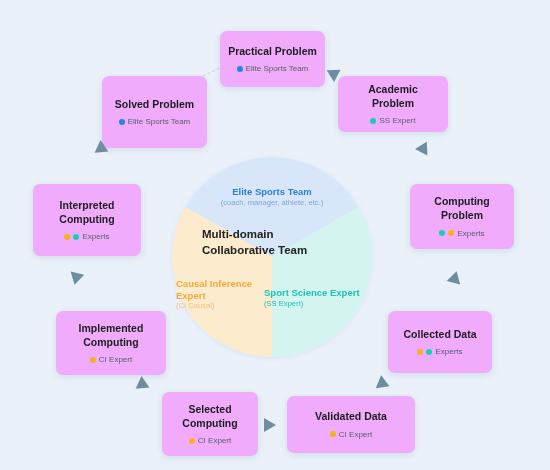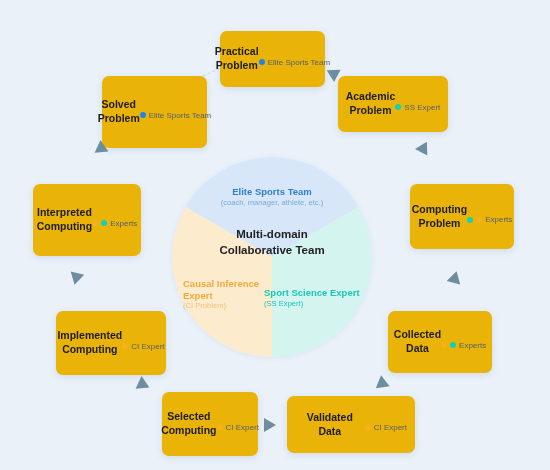--- a/index.html
+++ b/index.html
@@ -55,45 +55,45 @@
   #wl-elite .wl-sub { color: #7aa9d8; }
 
   #wl-ss {
     left: 264px; top: 287px; width: 108px;
     color: #19c7b4;
     text-align: left;
   }
   #wl-ss .wl-sub { color: #19c7b4; }
 
   #wl-ci {
-    left: 183px; top: 278px; width: 96px;
+    left: 176px; top: 278px; width: 96px;
     color: #f6a93b;
     text-align: left;
   }
   #wl-ci .wl-sub { color: #f6c07a; text-align: left; }
 
   #wheel-center-title {
     position: absolute;
     left: 202px; top: 227px;
     width: 140px;
-    text-align: center;
+    text-align: left;
     font-size: 11.5px;
     font-weight: bold;
     color: #222222;
     line-height: 1.35;
   }
 
   
   .card {
     position: absolute;
-    background: #eab308;
+    background: #f0abfc;
     border-radius: 7px;
     box-shadow: 0 2px 7px rgba(80,110,150,0.16);
     display: flex;
-    flex-direction: row;
+    flex-direction: column;
     align-items: center;
     justify-content: center;
     box-sizing: border-box;
     padding: 6px 8px;
   }
   .card-title {
     font-size: 10.5px;
     font-weight: bold;
     color: #1d1d1d;
     text-align: center;
@@ -161,21 +161,21 @@
   </div>
 
   <div class="wheel-label" id="wl-ss">
     <span class="wl-main">Sport Science Expert</span>
     <span class="wl-sub">(SS Expert)</span>
   </div>
 
   <div class="wheel-label" id="wl-ci">
     <span class="wl-main">Causal Inference</span>
     <span class="wl-main">Expert</span>
-    <span class="wl-sub">(CI Problem)</span>
+    <span class="wl-sub">(CI Causal)</span>
   </div>
 
   <div id="wheel-center-title">
     <div>Multi-domain</div>
     <div>Collaborative Team</div>
   </div>
 
   <div class="dashed-link" style="left:198px; top:78px; width:34px; transform: rotate(-26deg);"></div>
 
   <div class="card" style="left:220px; top:31px; width:105px; height:56px;">

